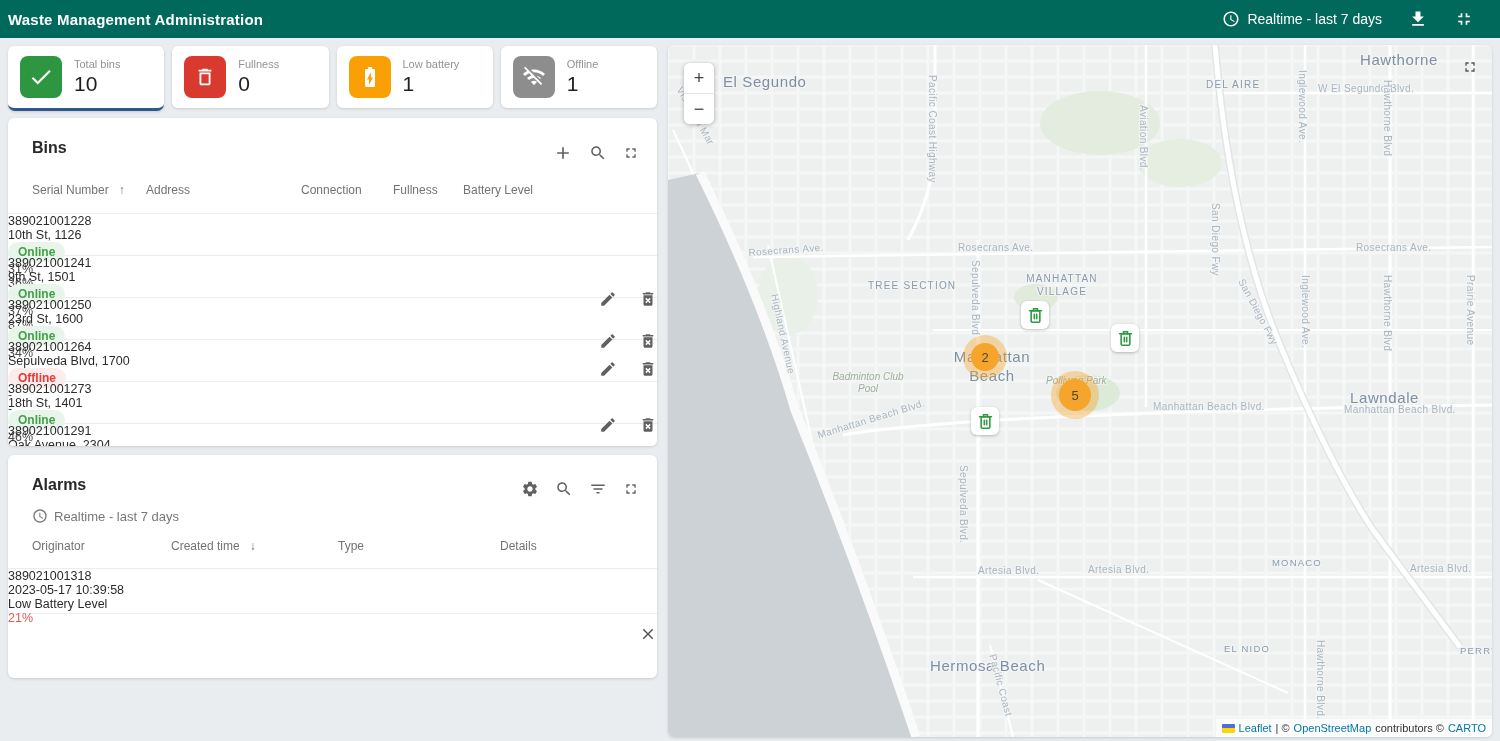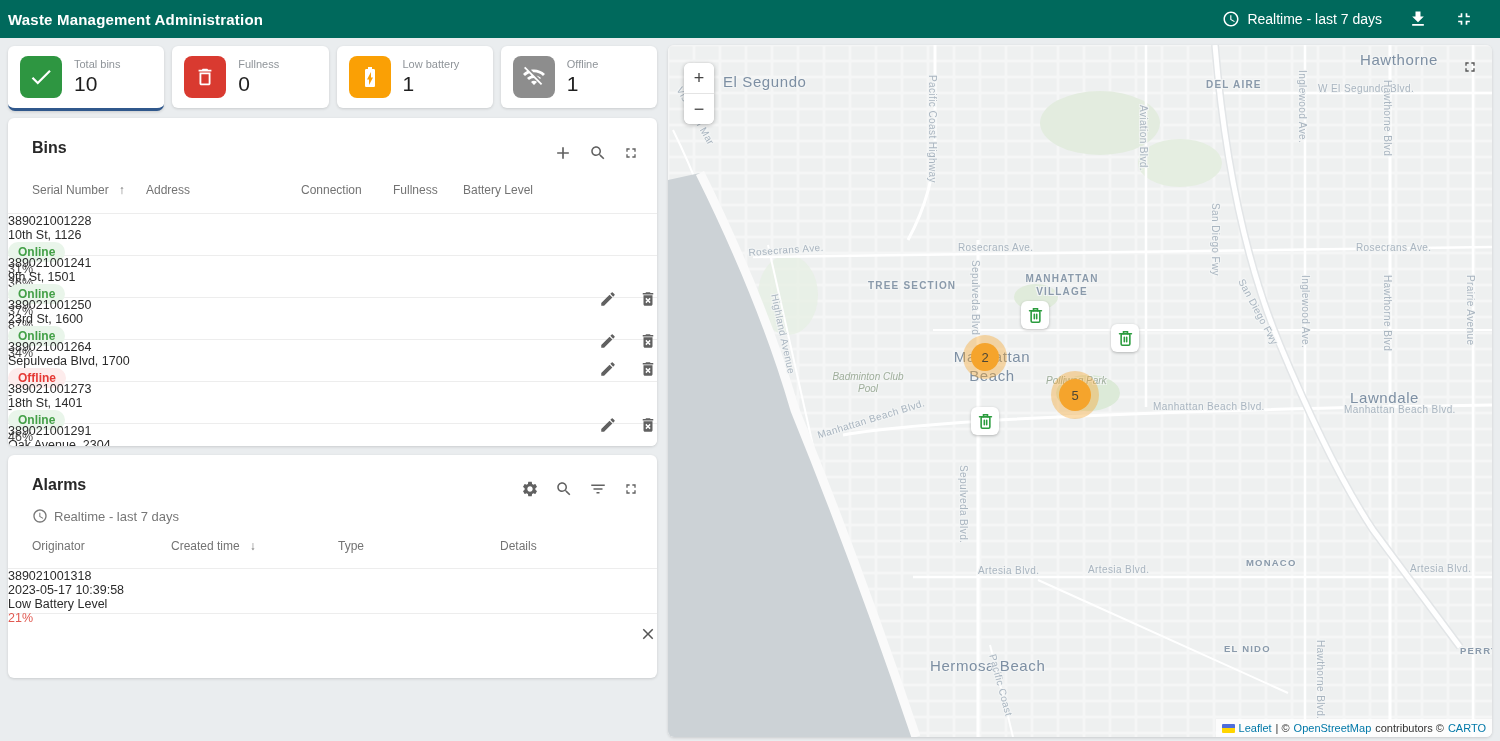--- a/index.html
+++ b/index.html
@@ -48,21 +48,21 @@
   .actions{display:flex;justify-content:flex-end;gap:22px;color:#616161;}
   .detail-red{color:#e15a52;font-weight:500;}
   .rowclose{display:flex;justify-content:flex-end;color:#555;}
 
   
   #map-panel{left:668px;top:45px;width:824px;height:692px;overflow:hidden;background:#f0f1f2;}
   .map-svg{position:absolute;left:0;top:0;}
   .map-label{position:absolute;white-space:nowrap;pointer-events:none;
     text-shadow:-1px -1px 0 #f3f5f5,1px -1px 0 #f3f5f5,-1px 1px 0 #f3f5f5,1px 1px 0 #f3f5f5;}
   .city{color:#7d8fa3;font-size:15px;letter-spacing:.6px;}
-  .town{color:#8a9aab;font-size:10px;letter-spacing:1.2px;font-weight:bold;}
+  .town{color:#8a9aab;font-size:10px;letter-spacing:1.2px;}
   .citywrap{white-space:normal;text-align:center;line-height:1.25;}
   .street{color:#a9b5c0;font-size:10px;letter-spacing:.4px;}
   .park{color:#9fae9b;font-size:10px;font-style:italic;white-space:normal;text-align:center;line-height:1.2;}
   .rot{transform-origin:0 0;}
 
   .zoomctl{position:absolute;left:16px;top:18px;width:30px;background:#fff;border-radius:6px;box-shadow:0 1px 4px rgba(0,0,0,.3);overflow:hidden;z-index:5;}
   .zoomctl button{display:block;width:30px;height:30px;border:none;background:#fff;font-size:18px;color:#444;cursor:pointer;line-height:1;}
   .zoomctl .sep{height:1px;background:#e4e4e4;}
   .map-expand{position:absolute;right:14px;top:14px;color:#555;z-index:5;cursor:pointer;}
 
@@ -415,21 +415,21 @@
     </svg>
 
     <span class="map-label city" style="left:55px;top:28px">El Segundo</span>
     <span class="map-label city" style="left:692px;top:6px">Hawthorne</span>
     <span class="map-label town" style="left:538px;top:34px">DEL AIRE</span>
     <span class="map-label town citywrap" style="left:352px;top:228px;width:84px">MANHATTAN VILLAGE</span>
     <span class="map-label town" style="left:200px;top:235px">TREE SECTION</span>
     <span class="map-label city citywrap" style="left:278px;top:303px;width:92px">Manhattan Beach</span>
     <span class="map-label city" style="left:682px;top:344px">Lawndale</span>
     <span class="map-label city" style="left:262px;top:612px">Hermosa Beach</span>
-    <span class="map-label town" style="left:578px;top:512px;font-size:9.5px">MONACO</span>
+    <span class="map-label town" style="left:604px;top:512px;font-size:9.5px">MONACO</span>
     <span class="map-label town" style="left:556px;top:598px;font-size:9.5px">EL NIDO</span>
     <span class="map-label town" style="left:792px;top:600px;font-size:9.5px">PERRY</span>
     <span class="map-label park" style="left:158px;top:326px;width:84px">Badminton Club Pool</span>
     <span class="map-label park" style="left:378px;top:330px">Polliwog Park</span>
 
     <span class="map-label street rot" style="left:80px;top:202px;transform:rotate(-4deg)">Rosecrans Ave.</span>
     <span class="map-label street" style="left:290px;top:197px">Rosecrans Ave.</span>
     <span class="map-label street" style="left:688px;top:197px">Rosecrans Ave.</span>
     <span class="map-label street" style="left:650px;top:38px">W El Segundo Blvd.</span>
     <span class="map-label street rot" style="left:148px;top:385px;transform:rotate(-17deg)">Manhattan Beach Blvd.</span>

